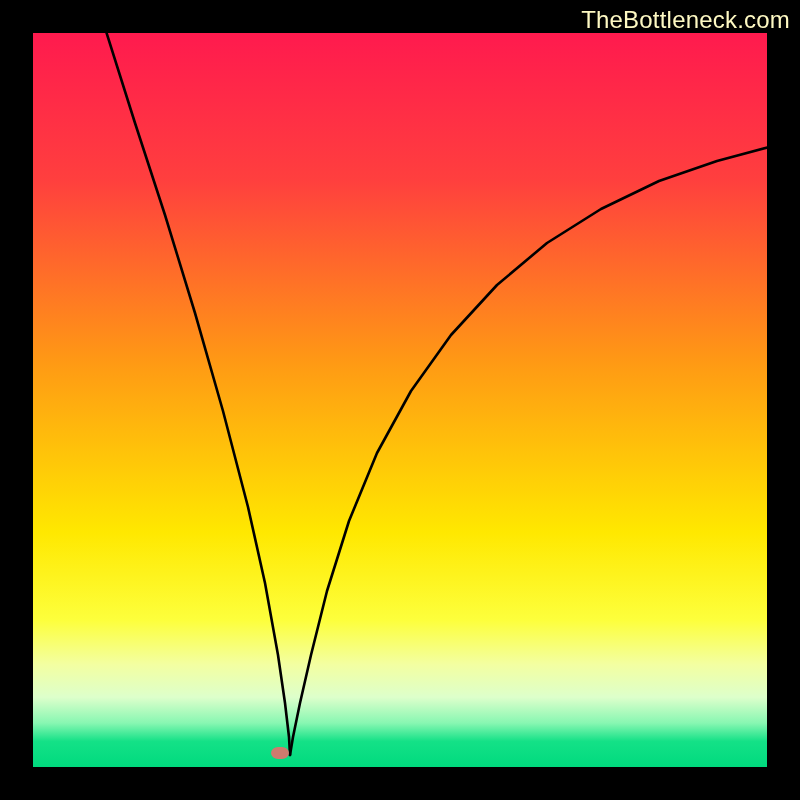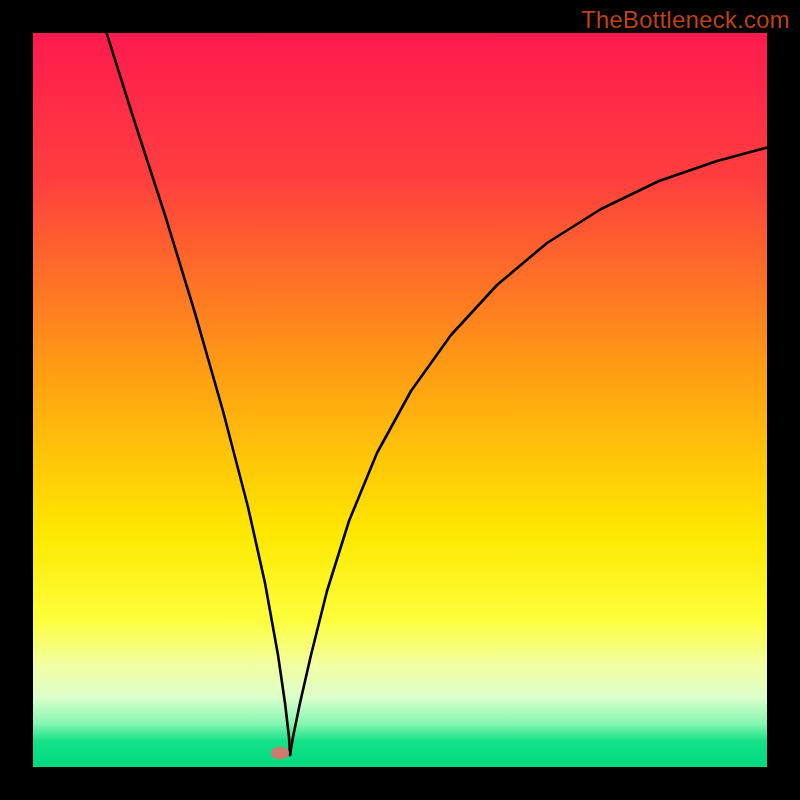--- a/index.html
+++ b/index.html
@@ -20,21 +20,21 @@
     overflow: hidden;
   }
   .gradient {
     position: absolute;
     left: 0; top: 0; right: 0; bottom: 0;
   }
   .watermark {
     position: absolute;
     top: 6px;
     right: 10px;
-    color: #c2410c;
+    color: #fef9c3;
     font-size: 24px;
     font-weight: 400;
     letter-spacing: 0.2px;
     margin-left: 43px;
   }
   svg.curve {
     position: absolute;
     left: 0; top: 0;
   }
   .marker {

